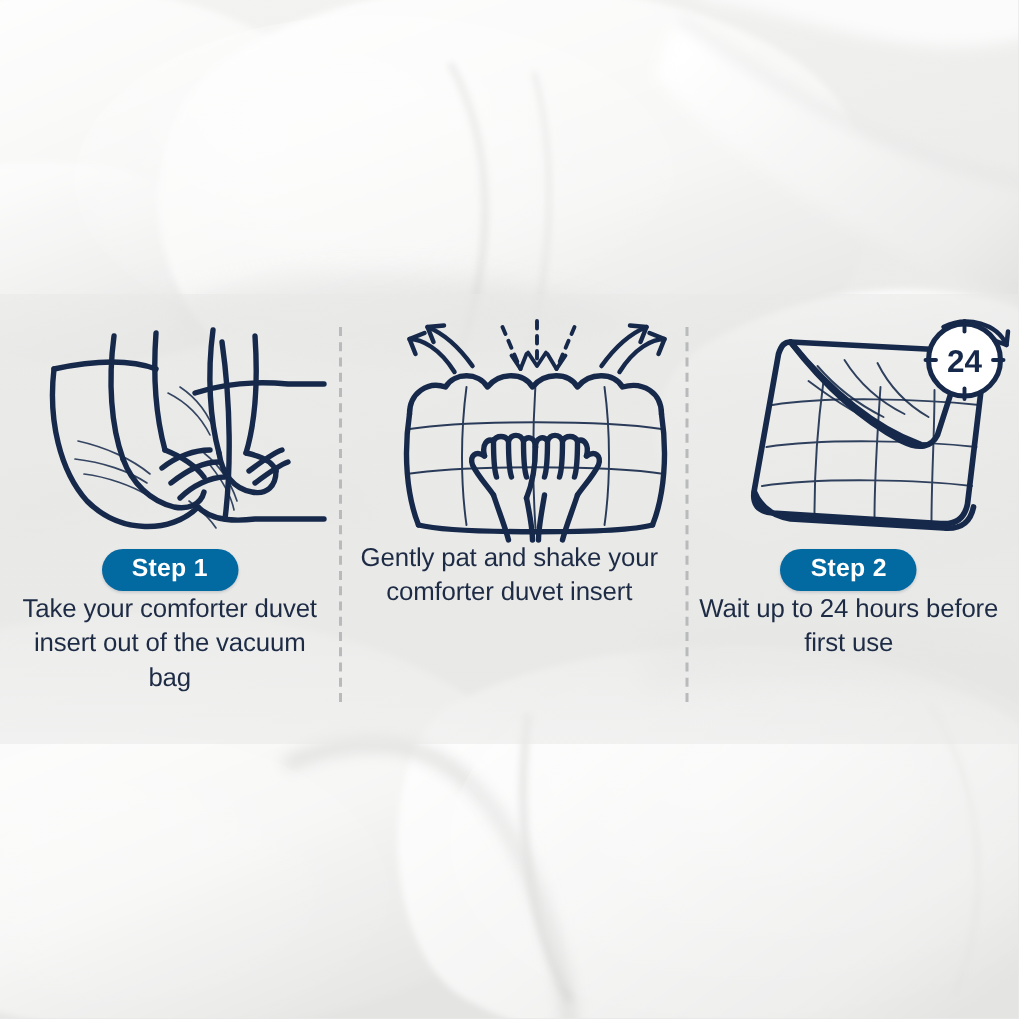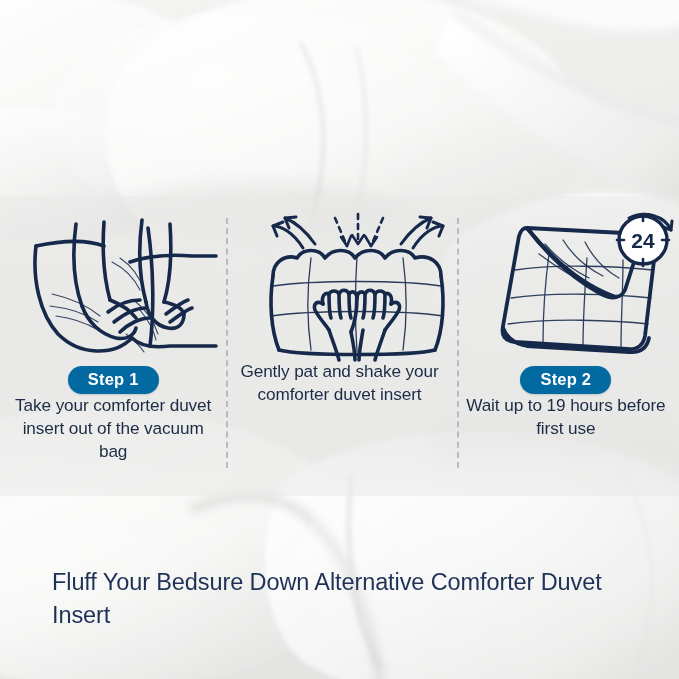--- a/index.html
+++ b/index.html
@@ -340,19 +340,18 @@
 
             <g fill="none" stroke="#16294a" stroke-width="3" stroke-linecap="round" stroke-linejoin="round">
               <path d="M136,8 C152,0 172,6 178,20"></path>
               <path d="M178,20 L170,17 M178,20 L179,11"></path>
             </g>
             <text x="150" y="38" text-anchor="middle" font-family="Liberation Sans, sans-serif" font-size="21" font-weight="bold" fill="#16294a">24</text>
           </g>
         </svg>
       </div>
       <div class="badge">Step 2</div>
-      <div class="caption">Wait up to 19 hours before first use</div>
+      <div class="caption">Wait up to 24 hours before first use</div>
     </div>
   </div>
 
-  <div class="headline">Fluff Your Bedsure Down Alternative Comforter Duvet Insert</div>
 
 </div>
 
 </body></html>

